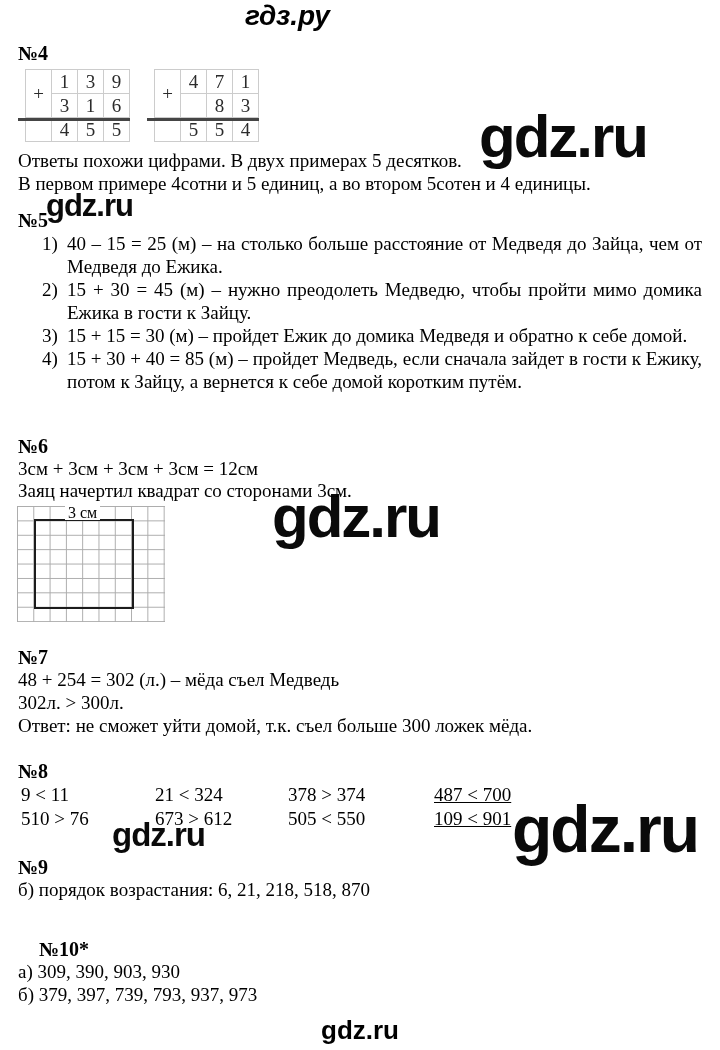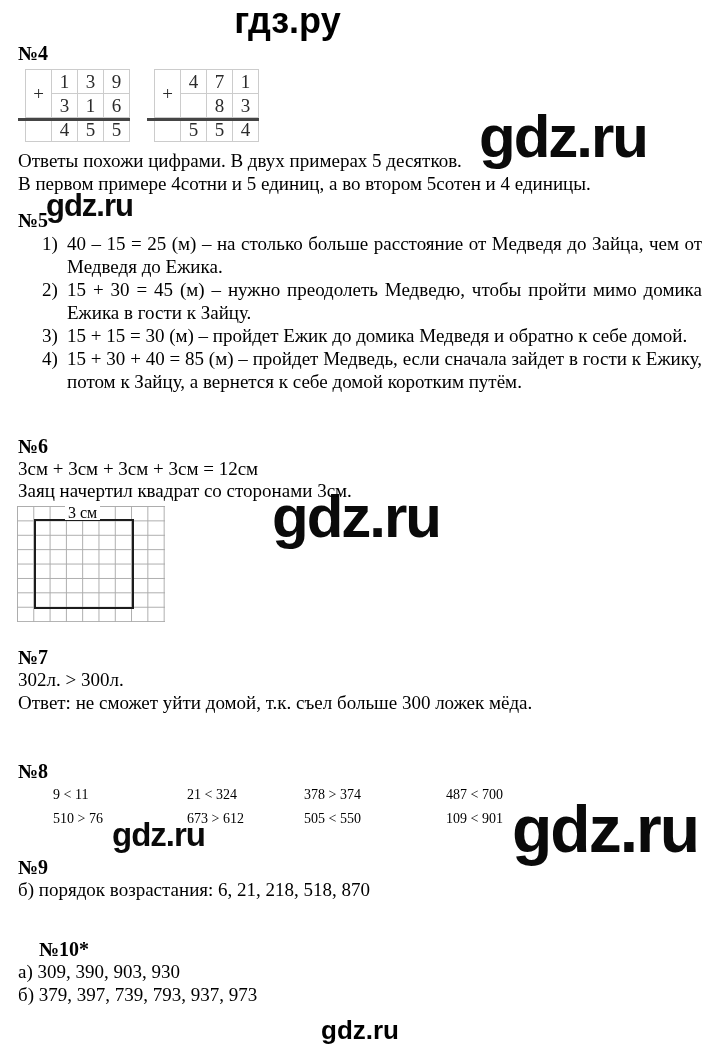--- a/index.html
+++ b/index.html
@@ -3,21 +3,21 @@
 <meta charset="utf-8">
 <style>
   html,body{margin:0;padding:0;background:#ffffff;}
   .page{
     position:relative;width:720px;height:1050px;background:#ffffff;
     font-family:"Liberation Serif", serif;color:#000;overflow:hidden;
   }
   
   .site-header{
     position:absolute;top:1px;left:0;width:575px;text-align:center;
-    font-family:"Liberation Sans", sans-serif;font-weight:bold;font-size:36px;line-height:1.1;
+    font-family:"Liberation Sans", sans-serif;font-weight:bold;font-size:28px;line-height:1.1;font-style:italic;
   }
   .site-footer{
     position:absolute;top:1016px;left:0;width:720px;text-align:center;
     font-family:"Liberation Sans", sans-serif;font-weight:bold;font-size:26px;line-height:1.1;
   }
   
   .wm{
     position:absolute;font-family:"Liberation Sans", sans-serif;font-weight:800;
     color:#0a0a0a;line-height:0.9;letter-spacing:-1px;white-space:nowrap;
   }
@@ -54,23 +54,23 @@
     position:absolute;left:17px;top:506px;width:148px;height:116px;
     background-image:
       linear-gradient(to right,#ababab 1px,transparent 1px),
       linear-gradient(to bottom,#ababab 1px,transparent 1px);
     background-size:16.3px 100%,100% 14.4px;
   }
   .square{position:absolute;left:17px;top:13px;width:96px;height:86px;border:2px solid #1c1c1c;}
   .sq-label{position:absolute;left:48px;top:0px;font-size:16px;background:#fff;padding:0 3px;line-height:14px;}
   
   .cmp{position:absolute;left:18px;top:783px;width:690px;height:50px;}
-  .cmp .cell{position:absolute;font-size:14px;line-height:24px;white-space:nowrap;margin-left:32px;}
+  .cmp .cell{position:absolute;font-size:19px;line-height:24px;white-space:nowrap;}
   .cmp .r0{top:0;} .cmp .r1{top:24px;}
-  .cmp .c0{left:3px;} .cmp .c1{left:137px;} .cmp .c2{left:254px;} .cmp .c3{left:396px;}
+  .cmp .c0{left:3px;} .cmp .c1{left:137px;} .cmp .c2{left:270px;} .cmp .c3{left:416px;text-decoration:underline;}
 </style>
 </head>
 <body>
 
 <div class="page">
 
   <div class="site-header">гдз.ру</div>
 
   <div class="wm wm-top">gdz.ru</div>
   <div class="wm wm-n5">gdz.ru</div>
@@ -141,20 +141,21 @@
     <div style="line-height:22px;">3см + 3см + 3см + 3см = 12см</div>
     <div style="line-height:22px;">Заяц начертил квадрат со сторонами 3см.</div>
   </div>
   <div class="gridpaper">
     <div class="square"></div>
     <div class="sq-label">3 см</div>
   </div>
 
   <div class="tblock" style="top:646px;">
     <div class="lbl" style="line-height:22px;">№7</div>
+    <div>48 + 254 = 302 (л.) – мёда съел Медведь</div>
     <div>302л. &gt; 300л.</div>
     <div>Ответ: не сможет уйти домой, т.к. съел больше 300 ложек мёда.</div>
   </div>
 
   <div class="plabel" style="top:760px;">№8</div>
   <div class="cmp">
     <span class="cell r0 c0">9 &lt; 11</span>
     <span class="cell r0 c1">21 &lt; 324</span>
     <span class="cell r0 c2">378 &gt; 374</span>
     <span class="cell r0 c3">487 &lt; 700</span>

